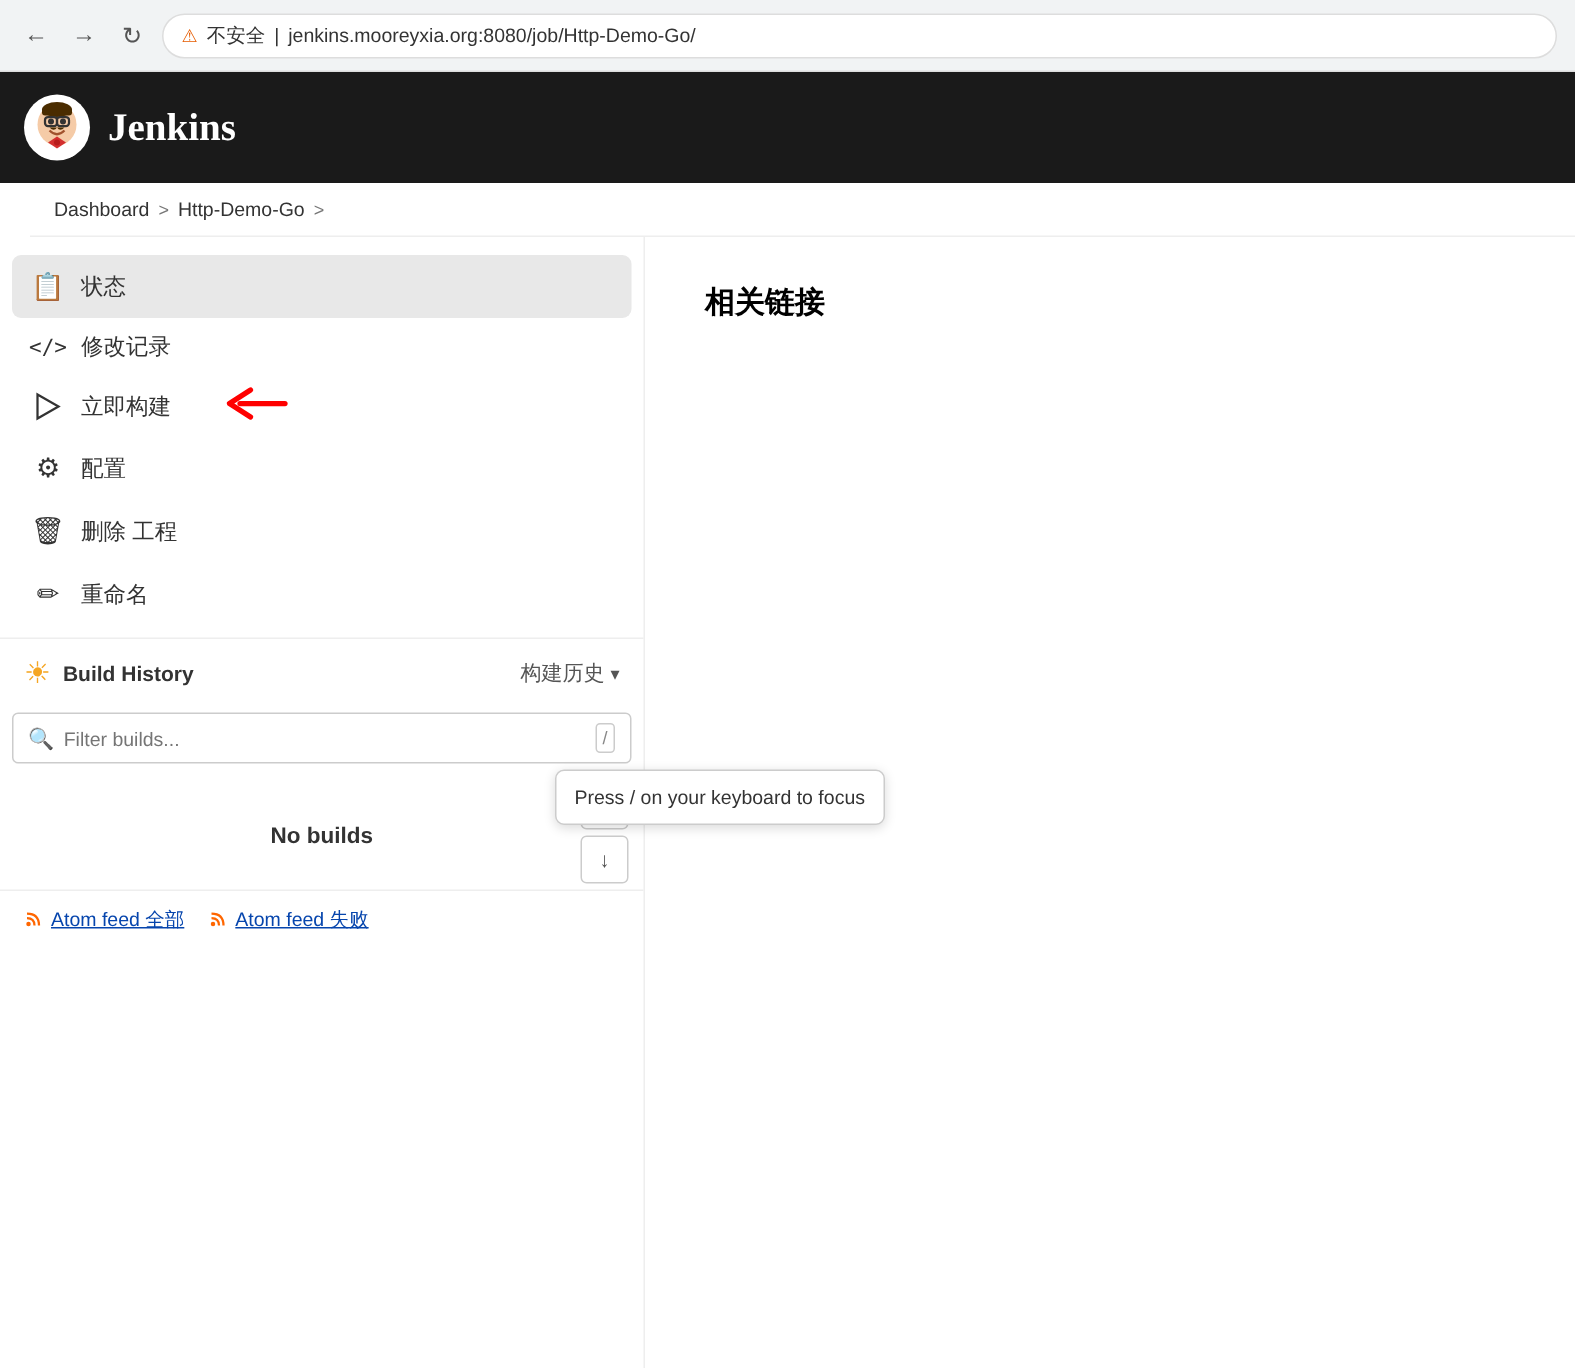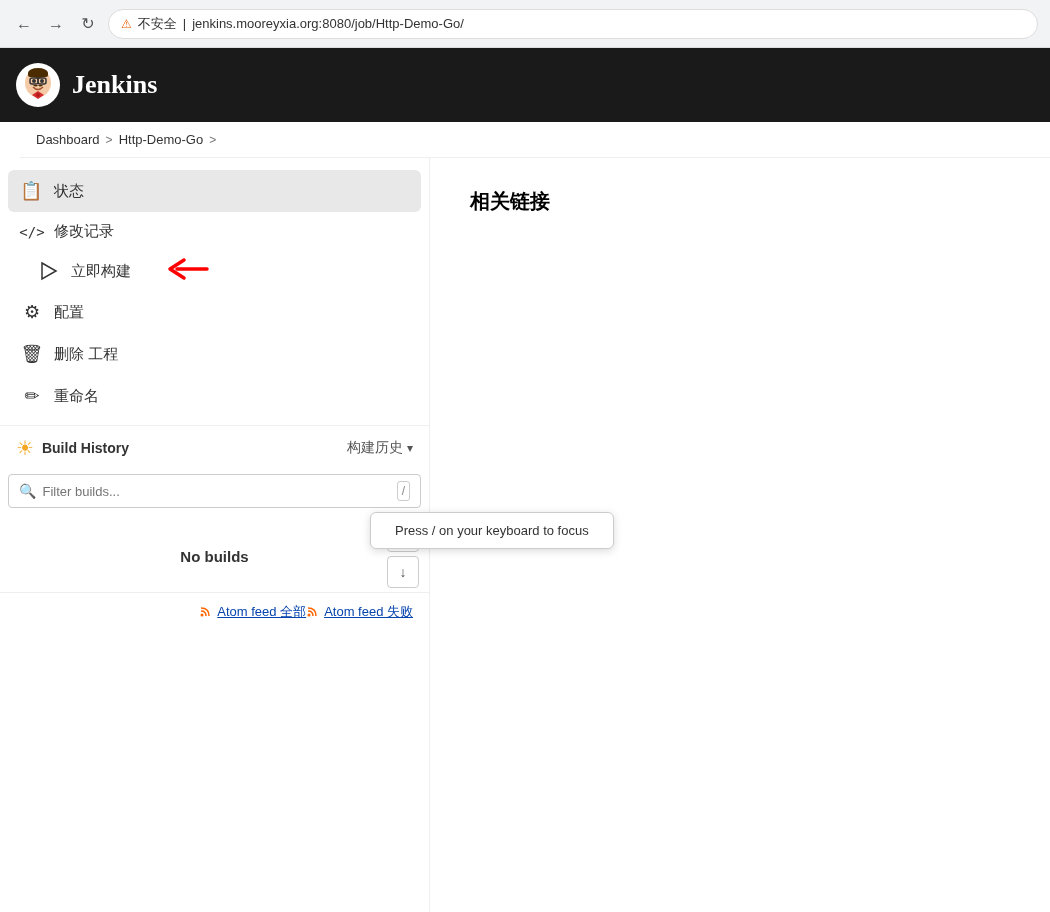--- a/index.html
+++ b/index.html
@@ -174,21 +174,21 @@
       position: relative;
       padding: 16px;
     }
     .tooltip-box {
       position: absolute;
       left: 370px;
       top: 0;
       background: #fff;
       border: 1px solid #ccc;
       border-radius: 6px;
-      padding: 10px 24px;
+      padding: 10px 12px;
       font-size: 13px;
       color: #333;
       box-shadow: 0 2px 8px rgba(0,0,0,0.15);
       white-space: nowrap;
       z-index: 10;
     }
     .no-builds {
       font-size: 15px;
       font-weight: 600;
       color: #333;
@@ -214,22 +214,22 @@
       display: flex; align-items: center; justify-content: center;
       font-size: 14px;
       color: #555;
     }
 
     
     .atom-feed {
       padding: 10px 16px;
       border-top: 1px solid #eee;
       display: flex;
+      gap: 16px;
       font-size: 13px;
-      justify-content: flex-end;
     }
     .atom-link {
       display: flex;
       align-items: center;
       gap: 4px;
       color: #0645ad;
       text-decoration: underline;
       cursor: pointer;
     }
     .rss-icon { color: #f60; font-size: 14px; }
@@ -310,21 +310,21 @@
       <span class="icon">📋</span>
       <span>状态</span>
     </div>
 
     <div class="sidebar-item">
       <span class="icon" style="font-family: monospace; font-size:14px;">&lt;/&gt;</span>
       <span>修改记录</span>
     </div>
 
 
-    <div class="sidebar-item" style="position:relative;margin-left:17px;">
+    <div class="sidebar-item" style="position:relative;">
       <span class="icon">
         <svg width="18" height="20" viewBox="0 0 18 20" fill="none" xmlns="http://www.w3.org/2000/svg">
           <path d="M2 2L16 10L2 18V2Z" stroke="#333" stroke-width="1.5" fill="none"></path>
         </svg>
       </span>
       <span>立即构建</span>
 
       <span style="position:absolute; left:145px; top:50%; transform:translateY(-50%); color:red; font-size:26px; line-height:1;">
         
         <svg width="50" height="30" viewBox="0 0 50 30" fill="none" xmlns="http://www.w3.org/2000/svg">

